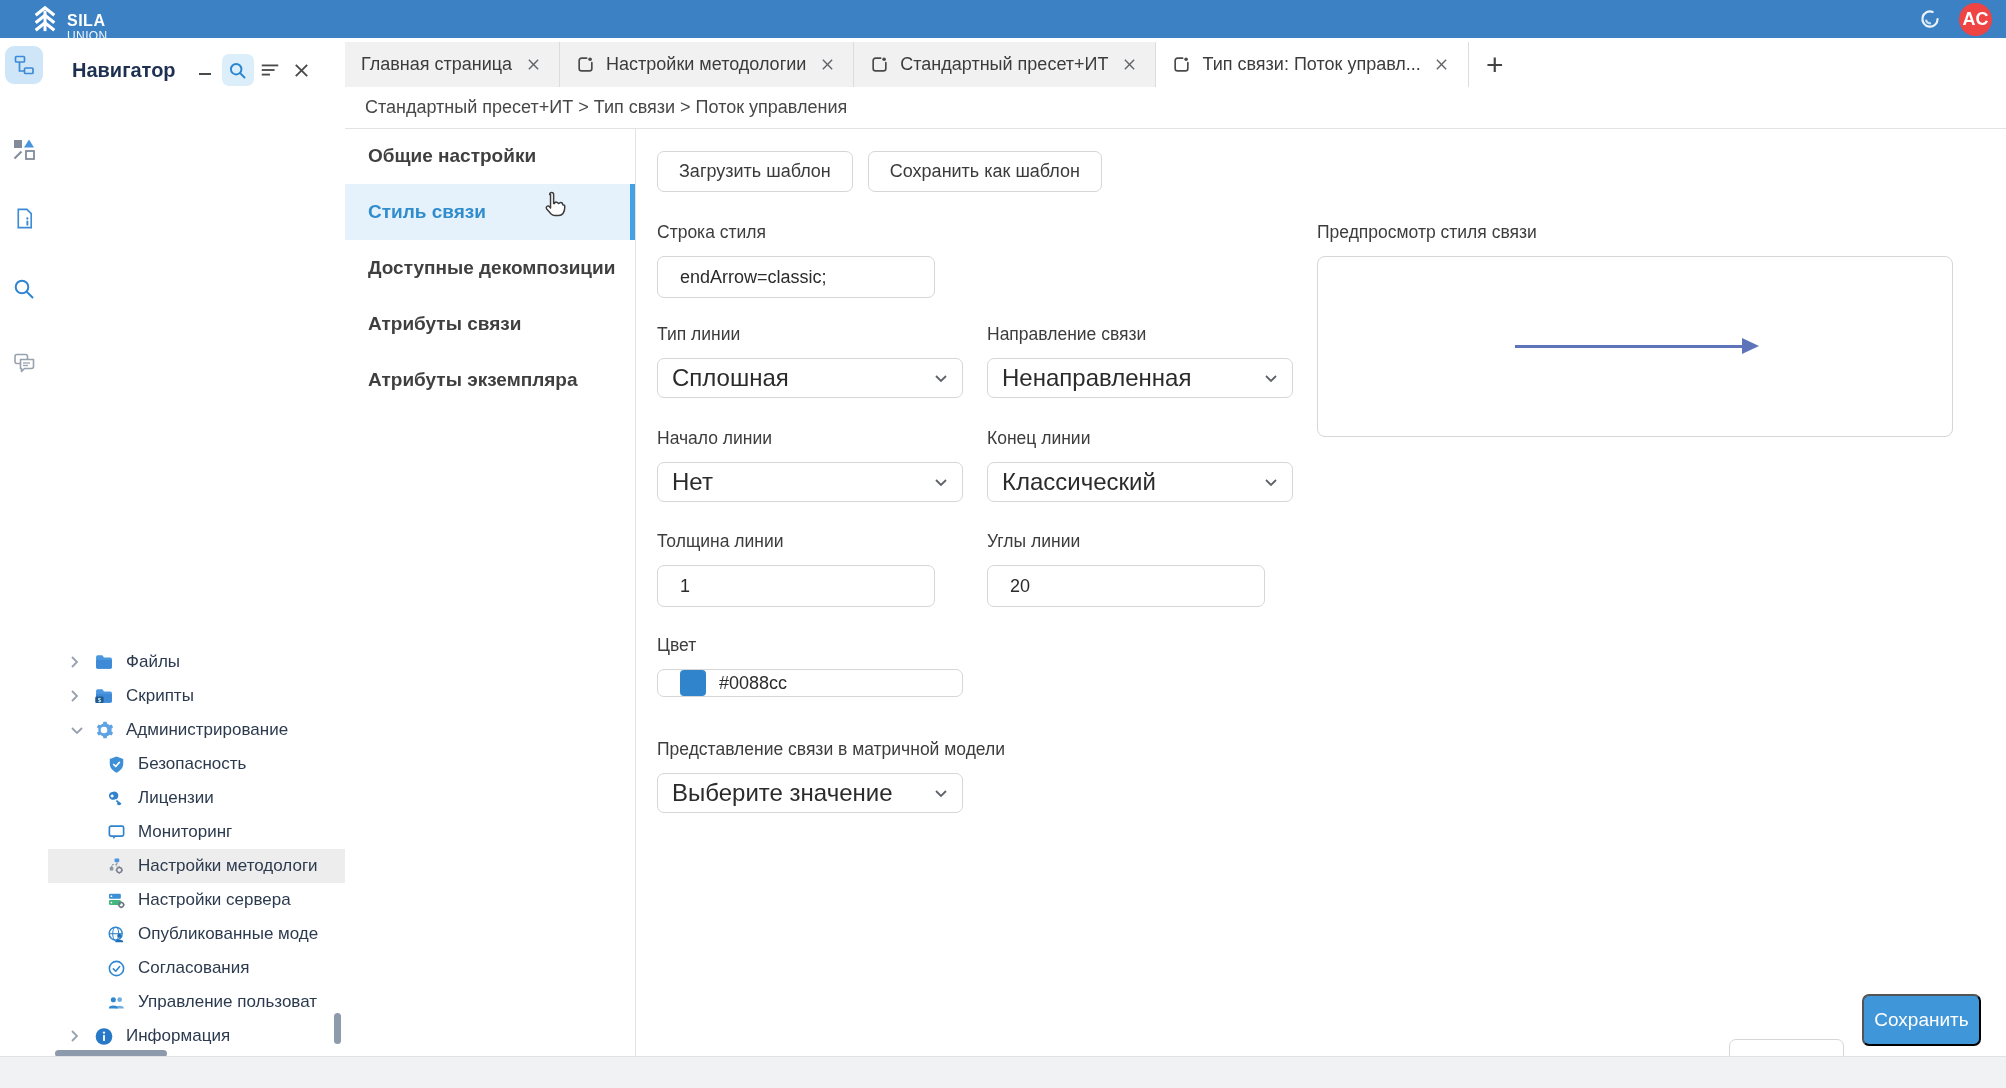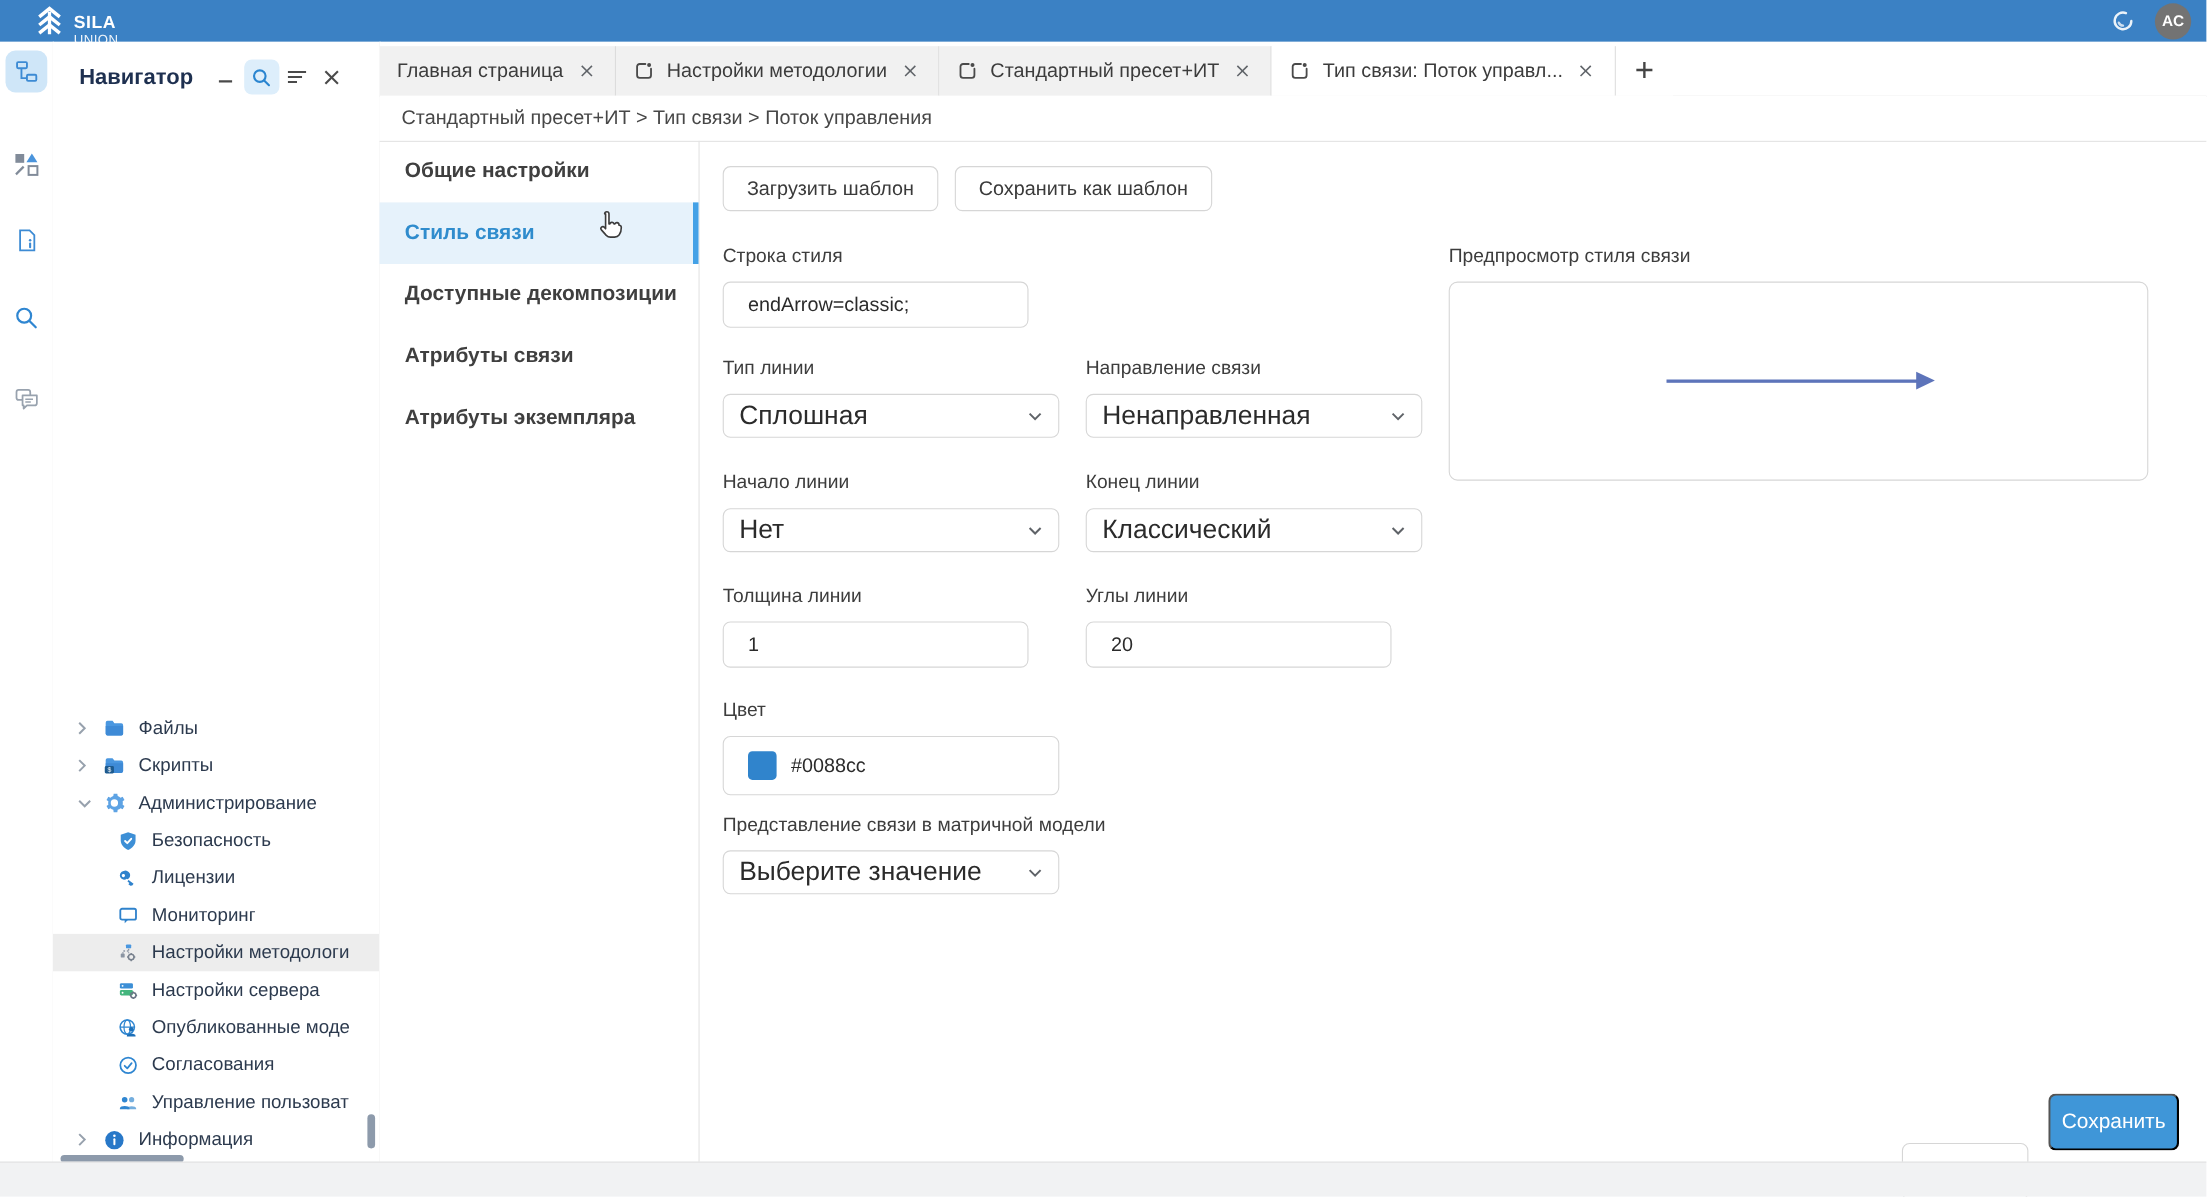--- a/index.html
+++ b/index.html
@@ -8,21 +8,21 @@
     font-family:"Liberation Sans","DejaVu Sans",sans-serif;color:#2f2f2f;
     -webkit-font-smoothing:antialiased;
   }
   
   .topbar{position:absolute;left:0;top:0;width:2006px;height:38px;background:#3b81c4;display:flex;align-items:center;justify-content:space-between;}
   .logo{display:flex;align-items:center;gap:7px;margin-left:30px;}
   .logo-text{line-height:1;color:#fff;}
   .logo-text .l1{font-size:16px;font-weight:bold;letter-spacing:.5px;display:block;margin-top:16px;}
   .logo-text .l2{font-size:12px;font-weight:400;opacity:.92;display:block;margin-top:1px;letter-spacing:.4px;}
   .topbar-right{display:flex;align-items:center;gap:16px;margin-right:14px;}
-  .avatar{width:33px;height:33px;border-radius:50%;background:#737373;color:#fff;font-weight:bold;font-size:14px;display:flex;align-items:center;justify-content:center;text-align:right;}
+  .avatar{width:33px;height:33px;border-radius:50%;background:#ef4444;color:#fff;font-weight:bold;font-size:18px;display:flex;align-items:center;justify-content:center;text-align:right;}
   
   .rail{position:absolute;left:0;top:38px;bottom:31px;width:48px;background:#fff;border-right:1px solid #ececec;}
   .rail-btn{width:38px;height:38px;margin:0 auto;display:flex;align-items:center;justify-content:center;border-radius:9px;}
   .rail-btn.active{background:#cfe6f8;}
   .rb1{margin-top:8px;} .rb2{margin-top:46px;} .rb3{margin-top:31px;} .rb4{margin-top:33px;} .rb5{margin-top:35px;}
   
   .navpanel{position:absolute;left:48px;top:38px;bottom:31px;width:297px;background:#fff;border-right:1px solid #e3e3e3;overflow:hidden;}
   .nav-head{display:flex;align-items:center;padding:16px 0 0 24px;}
   .nav-title{font-size:20px;font-weight:bold;color:#1e3050;margin-right:14px;}
   .nav-ic{width:32px;height:32px;display:flex;align-items:center;justify-content:center;border-radius:7px;}
@@ -502,21 +502,21 @@
         <span class="flabel">Толщина линии</span>
         <input class="tbox w-col" value="1" style="">
       </div>
       <div class="fg g-c2">
         <span class="flabel">Углы линии</span>
         <input class="tbox w-col" value="20" style="">
       </div>
 
       <div class="fg g-d">
         <span class="flabel">Цвет</span>
-        <div class="tbox w-col" style="height:54px;">
+        <div class="tbox w-col" style="height:28px;">
           <span class="swatch"></span>
           <span>#0088cc</span>
         </div>
       </div>
 
       <div class="fg g-e">
         <span class="flabel">Представление связи в матричной модели</span>
         <div class="selbox w-col">
           <span>Выберите значение</span>
           <span>

